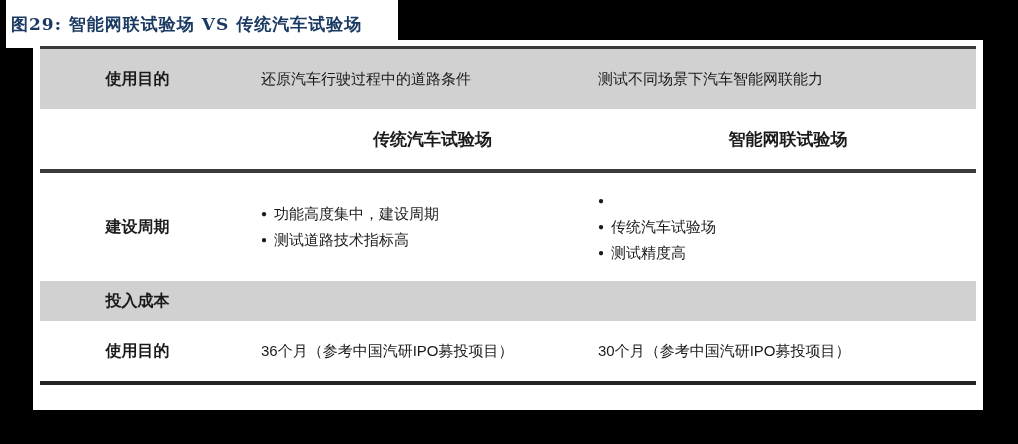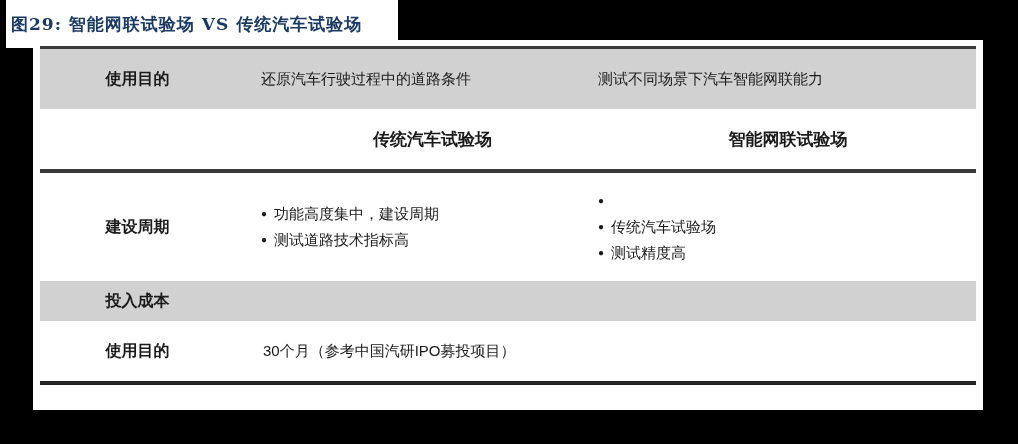--- a/index.html
+++ b/index.html
@@ -101,19 +101,22 @@
         </div>
       </div>
     </div>
 
     <div class="row r-cost shaded">
       <div class="col1">投入成本</div>
     </div>
 
     <div class="row r-cycle">
       <div class="col1">使用目的</div>
+      <div class="col2">
+        <span class="cell-text">36个月（参考中国汽研IPO募投项目）</span>
+      </div>
       <div class="col3">
         <span class="cell-text">30个月（参考中国汽研IPO募投项目）</span>
       </div>
     </div>
 
   </div>
 </div>
 
 </body></html>

